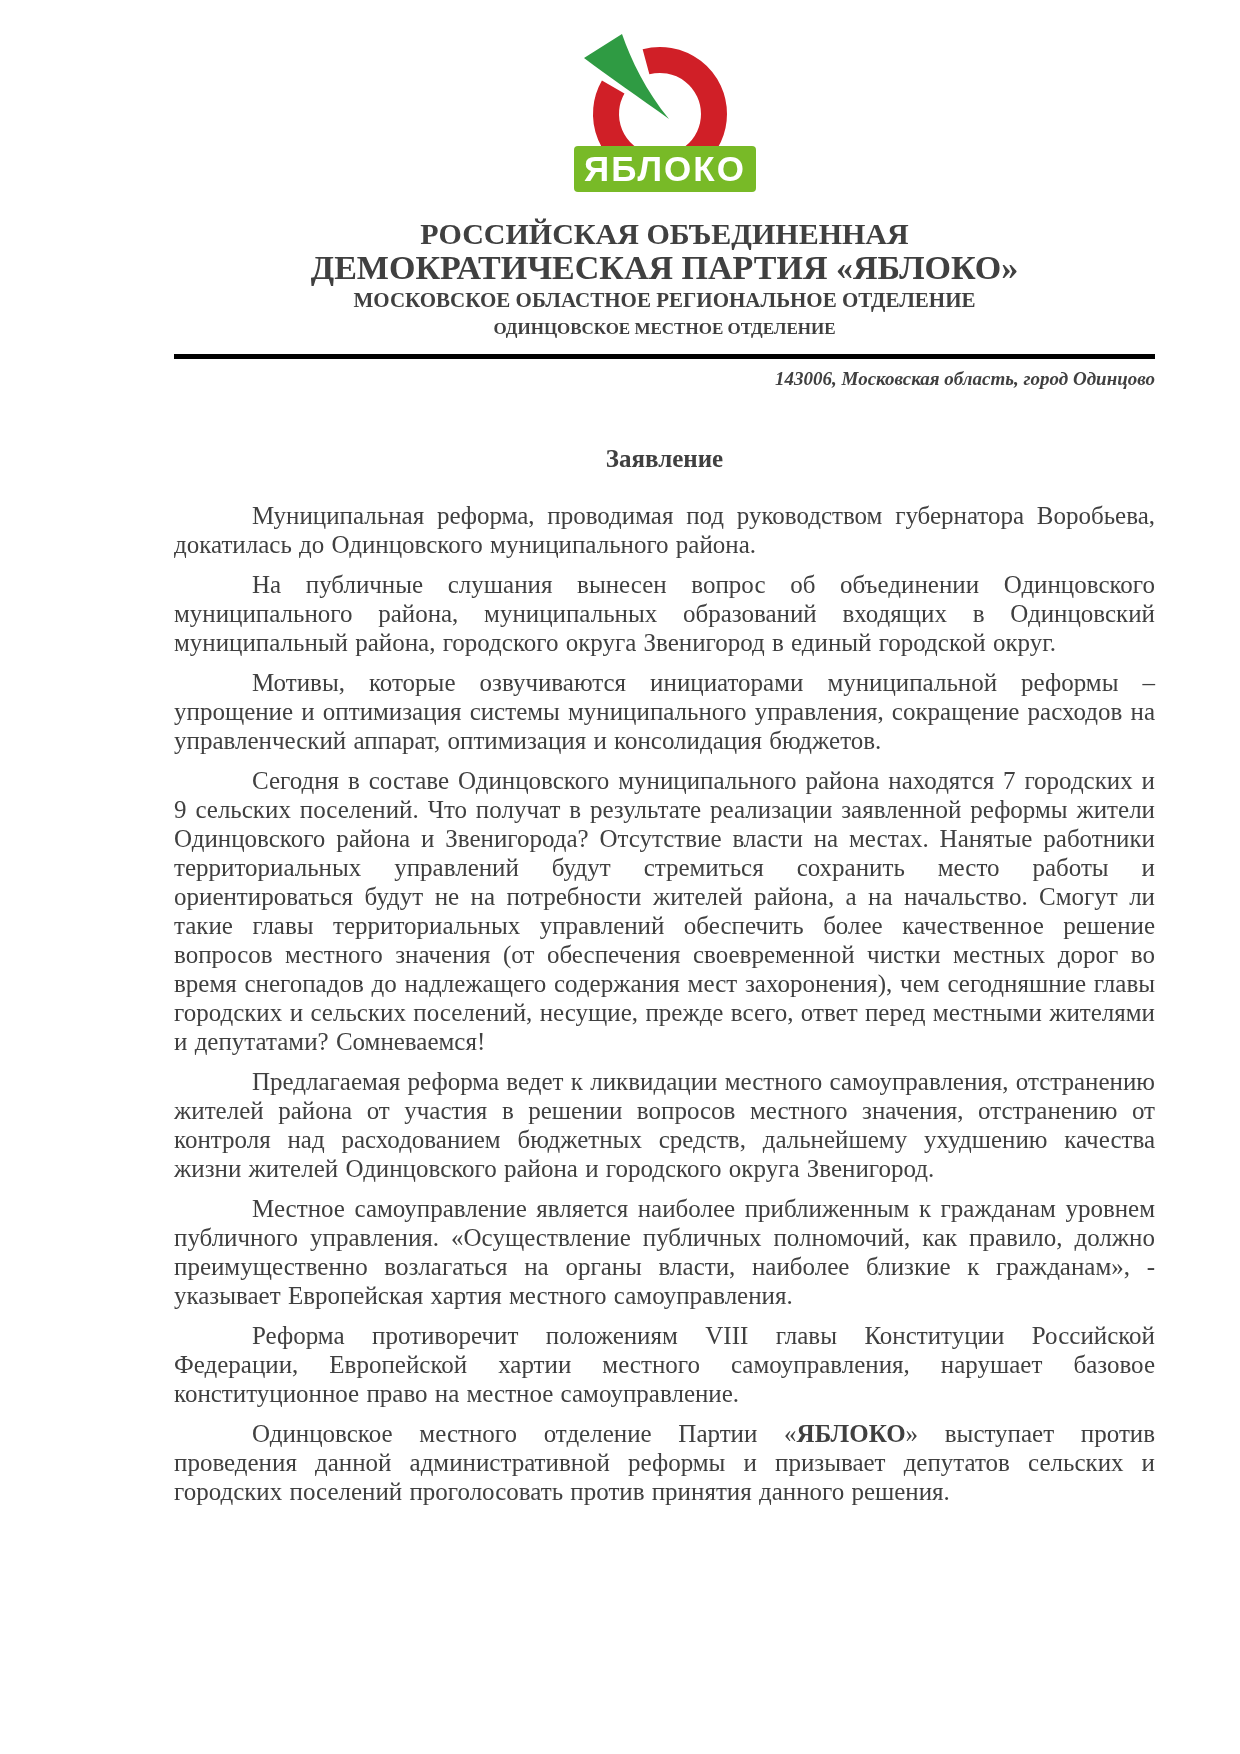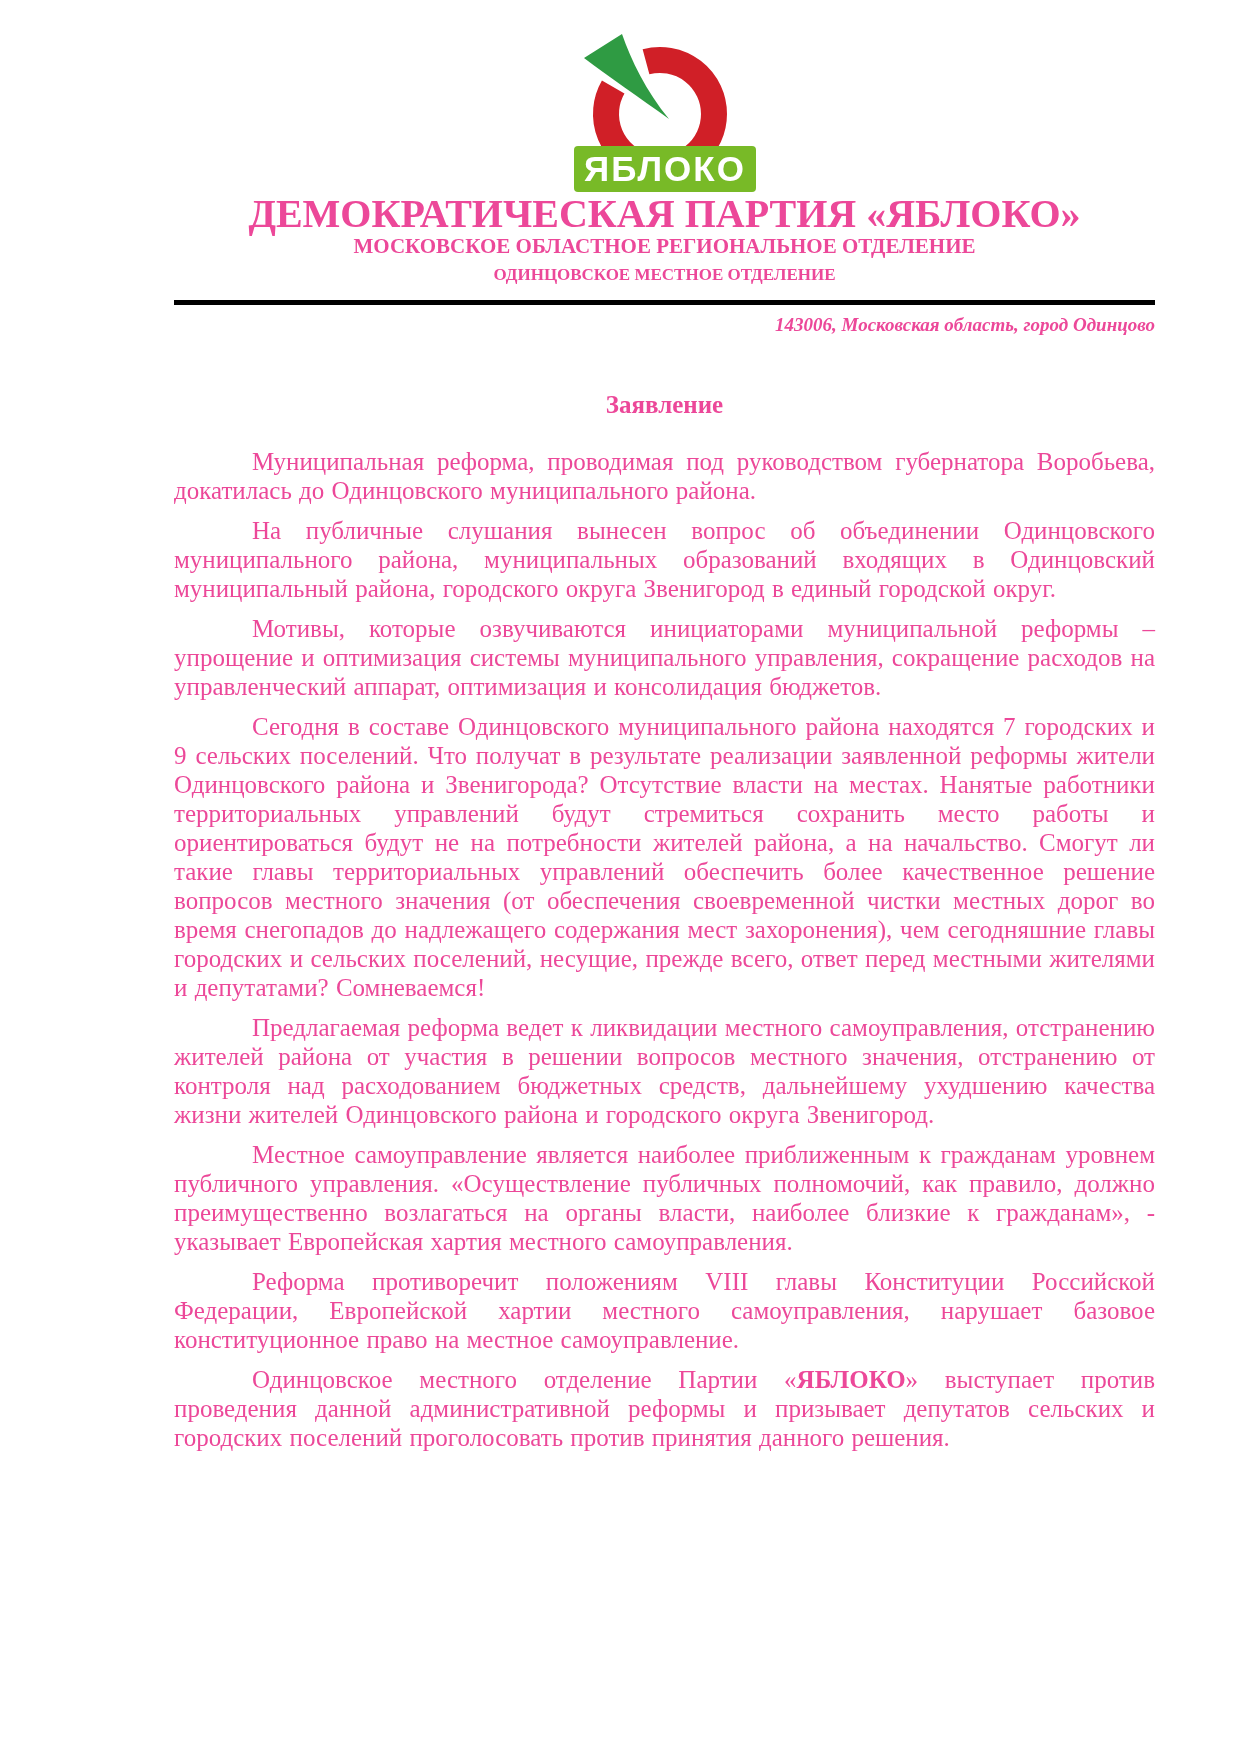--- a/index.html
+++ b/index.html
@@ -4,35 +4,35 @@
 <style>
   * { margin: 0; padding: 0; box-sizing: border-box; }
   html, body { background: #888; }
   .page {
     position: relative;
     width: 1240px;
     height: 1754px;
     margin: 0 auto;
     background: #ffffff;
     font-family: "Liberation Serif", serif;
-    color: #ec4899;
+    color: #404040;
     overflow: hidden;
   }
   .content {
     margin-left: 174px;
     width: 981px;
   }
   .logo-wrap {
     padding-top: 28px;
     text-align: center;
   }
   .logo-wrap svg { display: inline-block; }
   .org-header { text-align: center; font-weight: bold; }
   .org-line-1 { margin-top: 20px; font-size: 30px; line-height: 34px; }
-  .org-line-2 { font-size: 40px; line-height: 34px; }
+  .org-line-2 { font-size: 34px; line-height: 34px; }
   .org-line-3 { font-size: 21px; line-height: 31px; }
   .org-line-4 { font-size: 17px; line-height: 25px; }
   .rule {
     margin-top: 13px;
     height: 5px;
     background: #000000;
   }
   .address {
     margin-top: 8px;
     text-align: right;
@@ -69,20 +69,21 @@
     <div class="logo-wrap">
       <svg width="190" height="165" viewBox="0 0 190 165" xmlns="http://www.w3.org/2000/svg">
         <path d="M 76 33.8 A 54 54 0 1 1 43.2 59" fill="none" stroke-width="26" stroke-linecap="butt" stroke="#d01f27"></path>
         <path d="M 14 30 L 52 6 C 61 32 76 63 99 91 C 70 70 38 48 14 30 Z" fill="#2f9b43"></path>
         <rect x="4" y="118" width="182" height="46" rx="4" fill="#78ba27"></rect>
         <text x="95" y="153" text-anchor="middle" font-family="Liberation Sans, sans-serif" font-weight="bold" font-size="35" letter-spacing="2" fill="#ffffff">ЯБЛОКО</text>
       </svg>
     </div>
 
     <div class="org-header">
+      <div class="org-line-1">РОССИЙСКАЯ ОБЪЕДИНЕННАЯ</div>
       <div class="org-line-2">ДЕМОКРАТИЧЕСКАЯ ПАРТИЯ «ЯБЛОКО»</div>
       <div class="org-line-3">МОСКОВСКОЕ ОБЛАСТНОЕ РЕГИОНАЛЬНОЕ ОТДЕЛЕНИЕ</div>
       <div class="org-line-4">ОДИНЦОВСКОЕ МЕСТНОЕ ОТДЕЛЕНИЕ</div>
     </div>
 
     <div class="rule"></div>
 
     <div class="address">143006, Московская область, город Одинцово</div>
 
     <div class="doc-title">Заявление</div>

